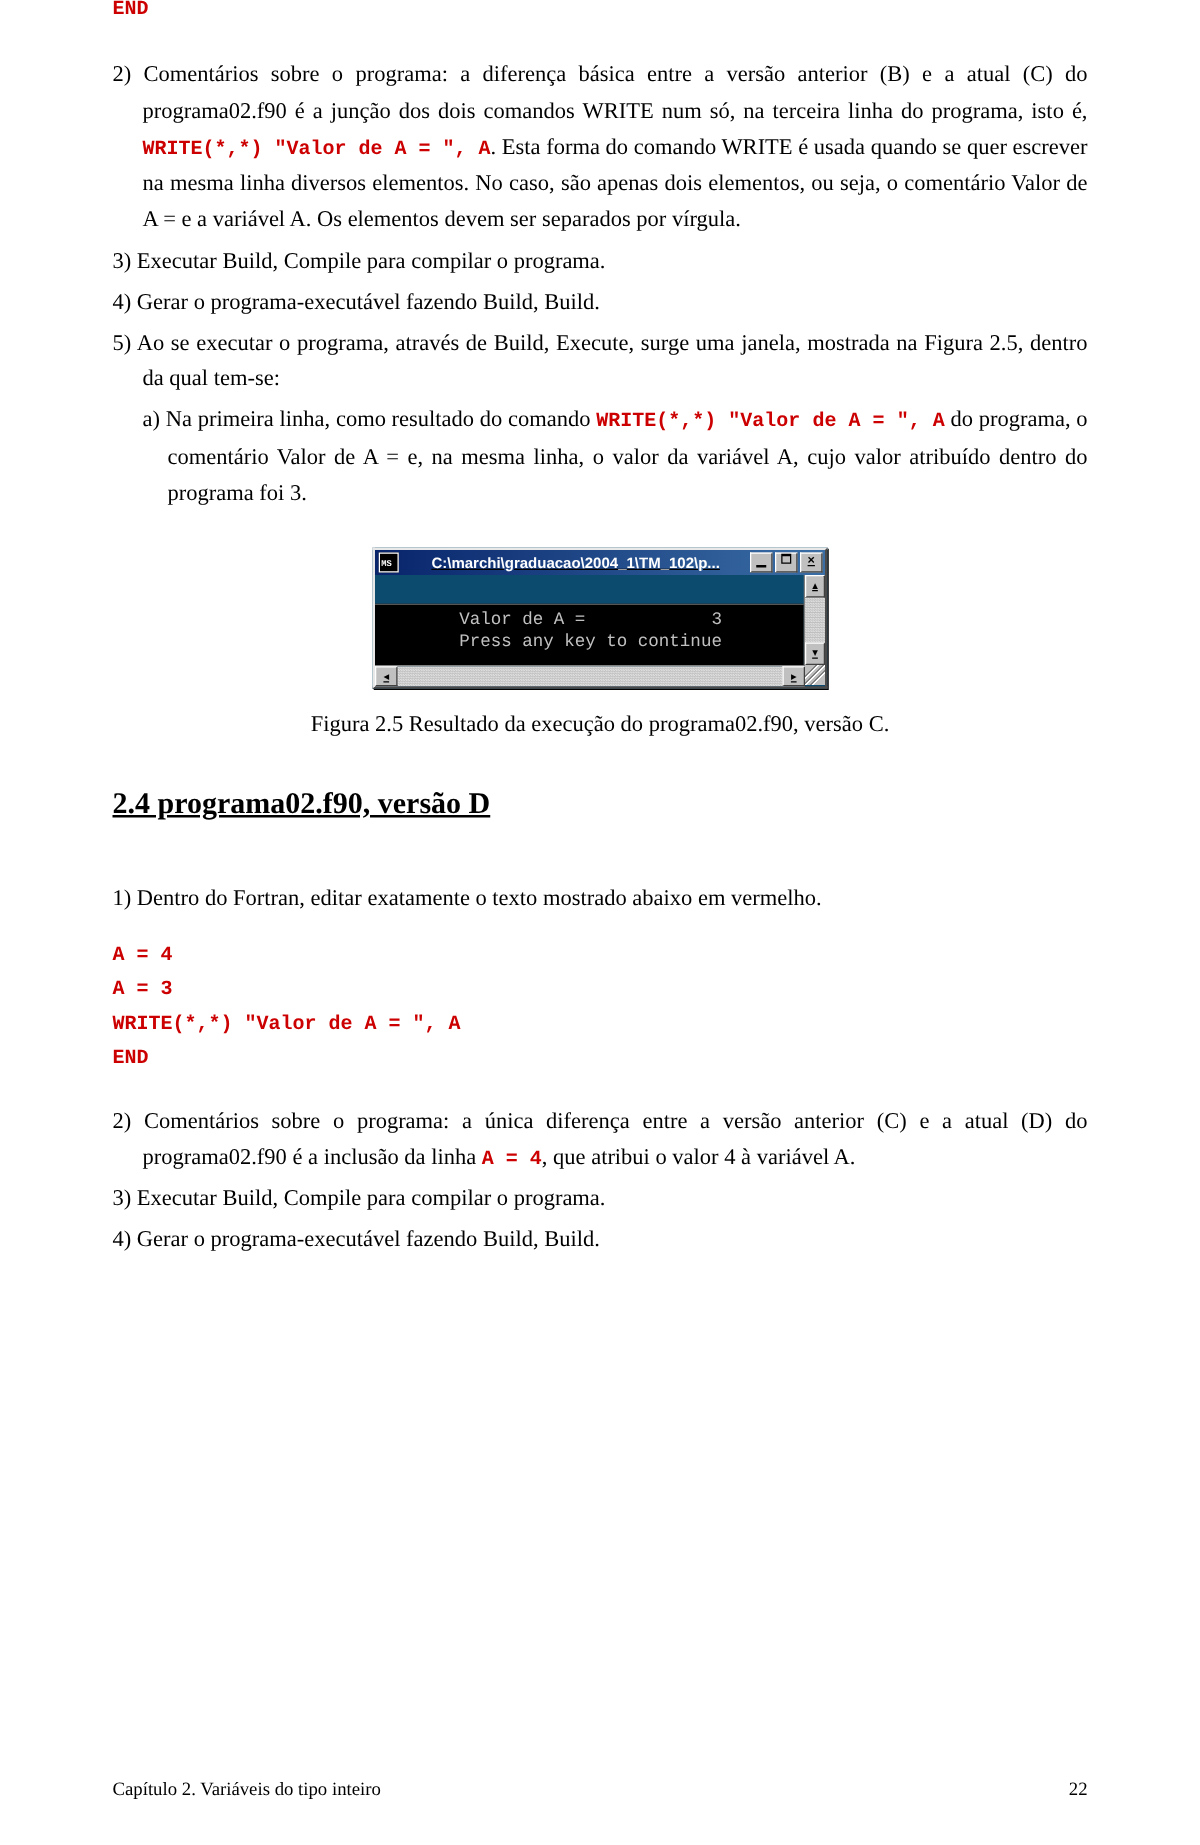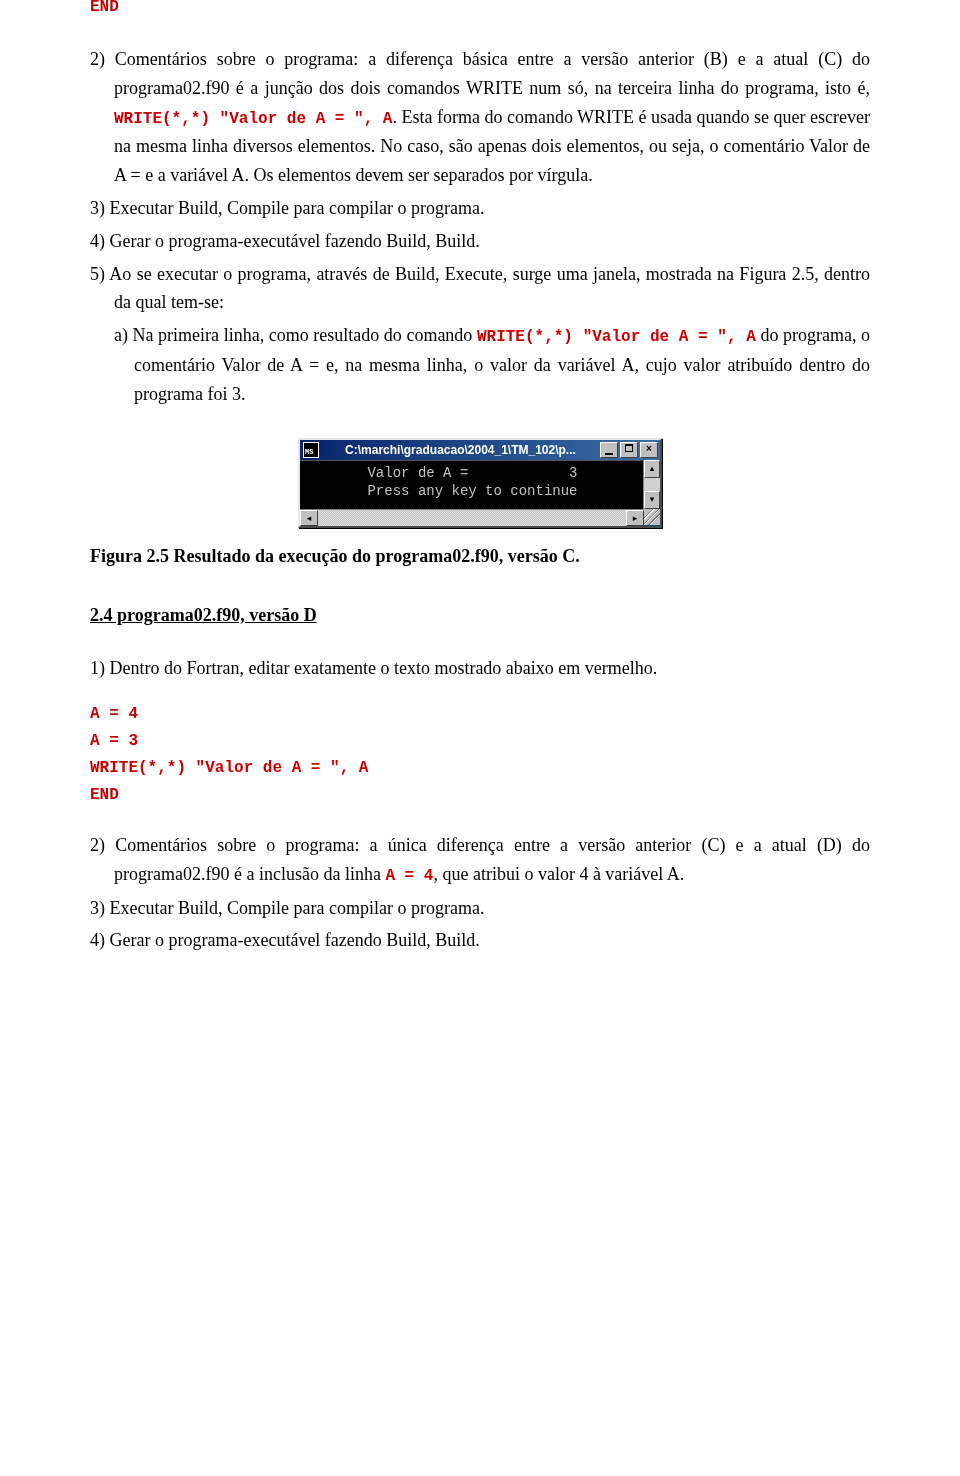--- a/index.html
+++ b/index.html
@@ -55,20 +55,21 @@
   }
   .console {
     display: inline-block;
     width: 360px;
     background: #0c4a6e;
     border: 2px solid;
     border-color: #e8e8e8 #4a4a4a #4a4a4a #e8e8e8;
     box-shadow: 1px 1px 0 #000;
     font-family: "Tahoma", "MS Sans Serif", sans-serif;
     font-size: 12px;
+    text-decoration: underline;
   }
   .titlebar {
     background: linear-gradient(to right, #08246b, #3a6ea5);
     color: #fff;
     height: 20px;
     display: flex;
     align-items: center;
     padding: 0 2px 0 3px;
   }
   .title-icon {
@@ -112,20 +113,21 @@
   .max-glyph { display:inline-block; width:8px; height:8px; border:1px solid #000; border-top:2px solid #000; box-sizing:border-box; }
   .console-body {
     background: #000;
     color: #c0c0c0;
     font-family: "Courier New", monospace;
     font-size: 14px;
     line-height: 1.25;
     padding: 4px 4px 2px 6px;
     white-space: pre;
     border-top: 1px solid #555;
+    margin-top: 23px;
   }
   .console-area {
     display:flex;
   }
   .console-text { flex:1; min-height:42px;}
   .vscrollbar {
     width: 16px;
     background: repeating-conic-gradient(#e0e0e0 0% 25%, #c0c0c0 25% 50%) 0/2px 2px;
     display:flex; flex-direction:column; justify-content:space-between;
     border-left:1px solid #808080;
@@ -156,28 +158,28 @@
     width:16px; height:16px;
     background:#c0c0c0;
     background-image:
       linear-gradient(135deg, transparent 6px, #808080 6px, #808080 7px, #fff 7px, #fff 8px, transparent 8px),
       linear-gradient(135deg, transparent 10px, #808080 10px, #808080 11px, #fff 11px, #fff 12px, transparent 12px),
       linear-gradient(135deg, transparent 14px, #808080 14px, #808080 15px, #fff 15px, #fff 16px, transparent 16px);
   }
   .hscroll-wrap{display:flex;}
   .hscroll-main{flex:1;}
   .fig-caption {
+    text-align: center;
     margin: 12px 0 30px 0;
-    font-weight: bold;
   }
   .section-head {
     text-decoration: underline;
     font-weight: bold;
-    margin: 20px 0 24px 0;
-    font-size: 18px;
+    margin: 20px 0 42px 0;
+    font-size: 24px;
   }
   .codeblock {
     margin: 18px 0 22px 0;
   }
   .footer {
     position: absolute;
     bottom: 26px;
     left: 90px;
     right: 90px;
     font-size: 15px;
@@ -258,14 +260,18 @@
 </div>
 
 <div class="list-item">
   <span>3) Executar </span><b>Build, Compile</b><span> para compilar o programa.</span>
 </div>
 
 <div class="list-item">
   <span>4) Gerar o programa-executável fazendo </span><b>Build, Build</b><span>.</span>
 </div>
 
+<div class="footer">
+  <span>Capítulo 2. Variáveis do tipo inteiro</span>
+  <span>22</span>
+</div>
 
 </div>
 
 </body></html>

